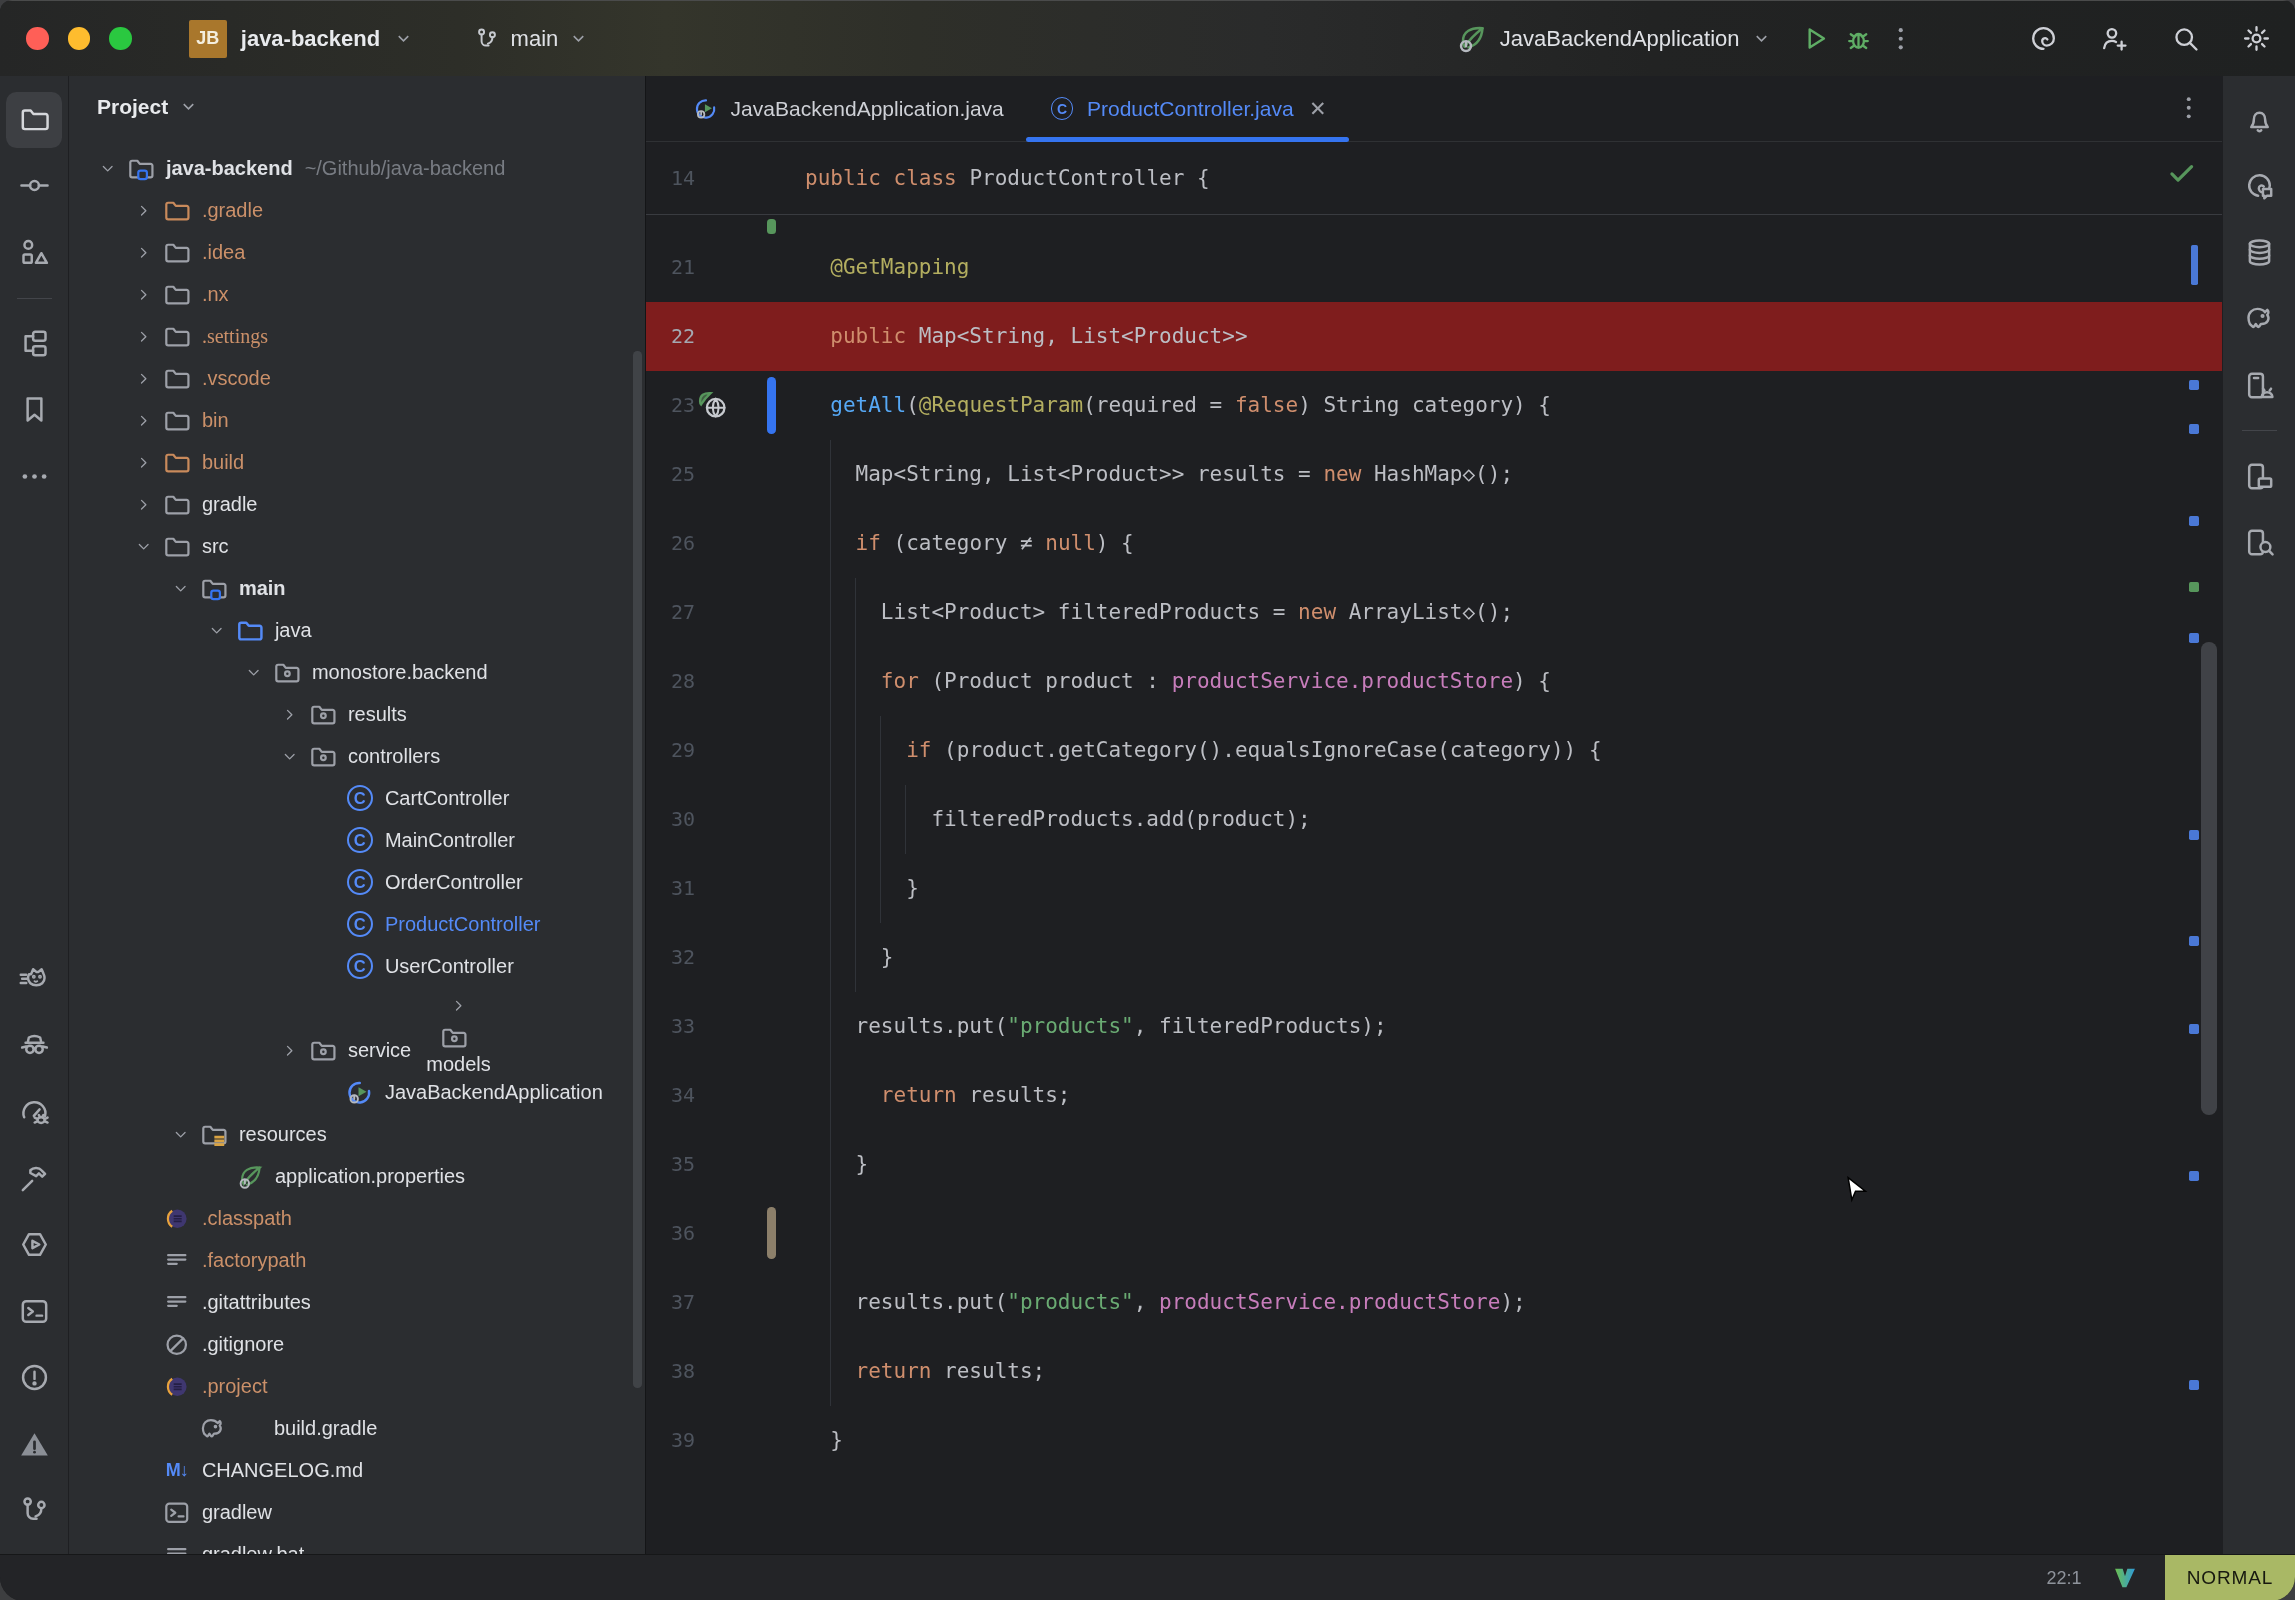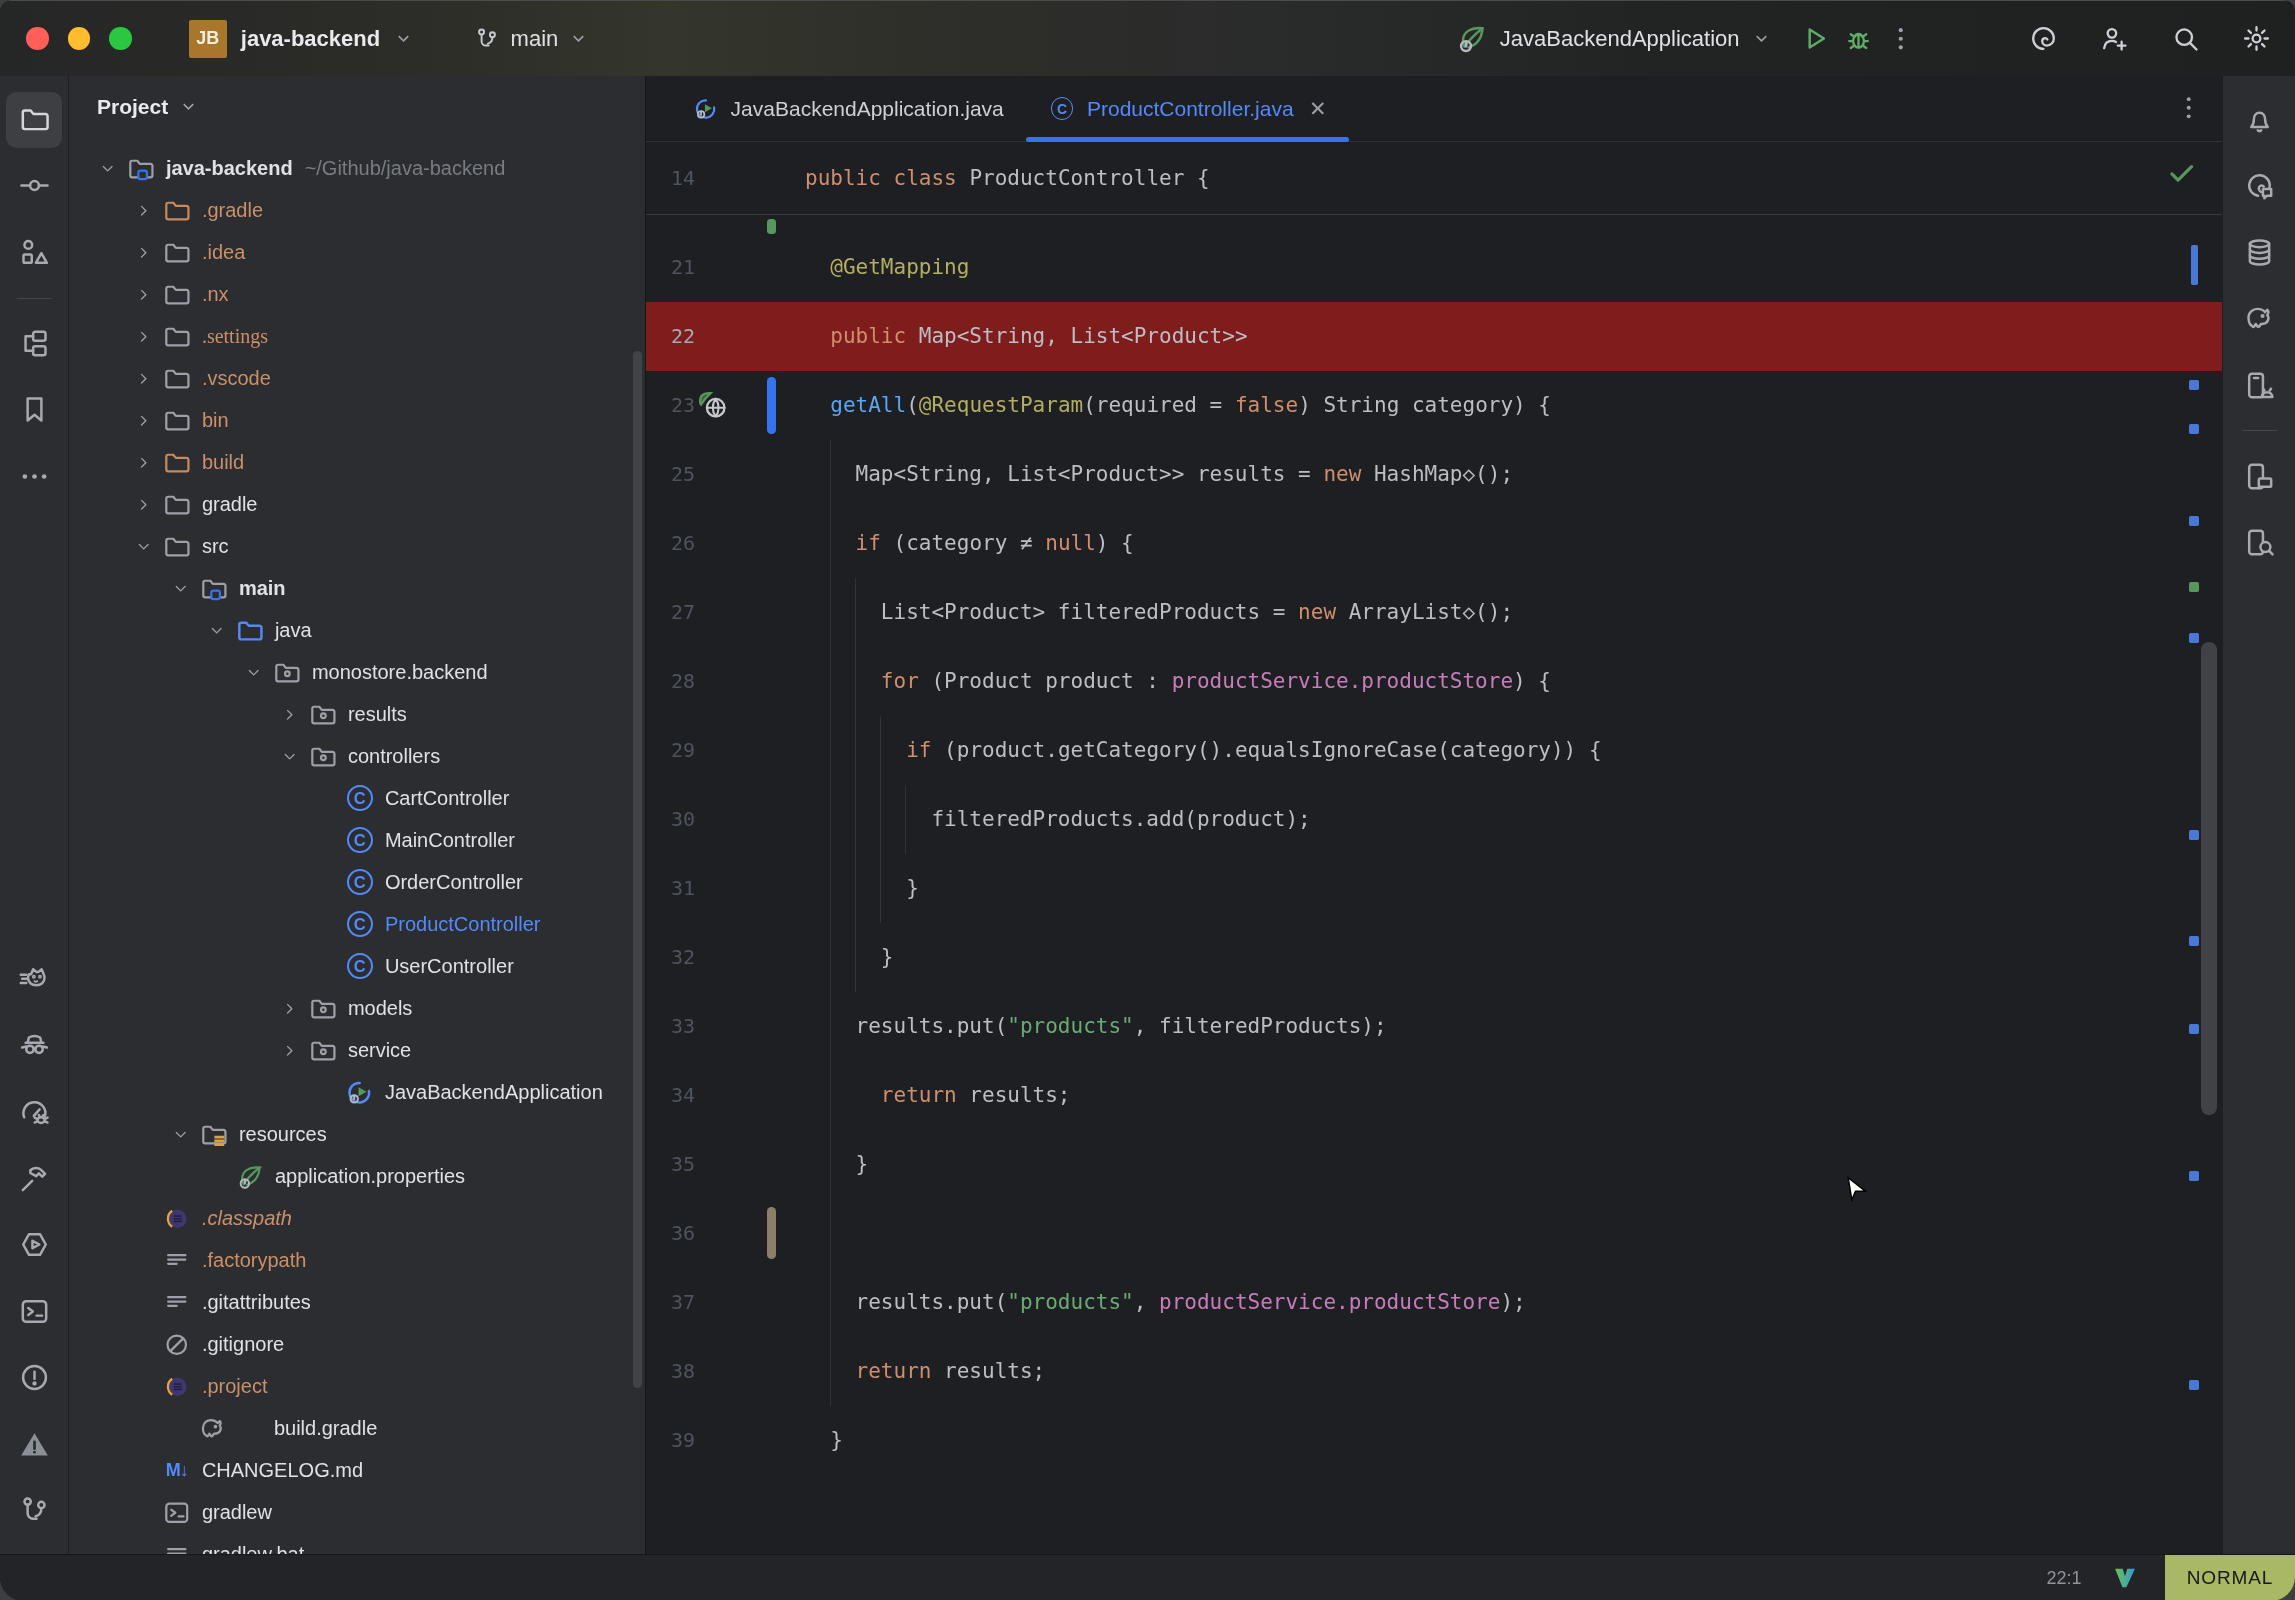--- a/index.html
+++ b/index.html
@@ -525,21 +525,21 @@
             </span>
             <span class="tree-label blue">ProductController</span>
           </div>
           <div class="tree-row" style="padding-left: 240px;">
             <span class="chevslot"></span>
             <span class="tree-ico" style="position:relative">
               <span class="cbadge">C</span>
             </span>
             <span class="tree-label ">UserController</span>
           </div>
-          <div class="tree-row" style="padding-left: 203px;">
+          <div class="tree-row" style="padding-left: 203px; flex-direction: column;">
             <span class="chevslot">
               <svg viewBox="0 0 24 24" fill="none" stroke="currentColor" stroke-width="1.8" stroke-linecap="round" stroke-linejoin="round">
                 <polyline points="9 6 15 12 9 18"></polyline>
               </svg>
             </span>
             <span class="tree-ico" style="position:relative">
               <svg viewBox="0 0 24 24" fill="none" stroke="currentColor" stroke-width="1.8" stroke-linecap="round" stroke-linejoin="round">
                 <path d="M3.5 7a1.5 1.5 0 0 1 1.5-1.5h4.2l2 2.5h8.8A1.5 1.5 0 0 1 21.5 9.6v7.9A1.5 1.5 0 0 1 20 19H5a1.5 1.5 0 0 1-1.5-1.5z"></path>
                 <circle cx="12.5" cy="12.8" r="1.9"></circle>
               </svg>
@@ -593,21 +593,21 @@
             <span class="tree-ico" style="position:relative">
               <svg viewBox="0 0 24 24" fill="none" stroke-linecap="round">
                 <path d="M20 4.5C11.5 3.8 5.8 7 5.8 14c0 1.6.4 2.9 1.2 4C9.3 14.5 13 10 20 4.5z" stroke="#57965c" stroke-width="1.8"></path>
                 <path d="M20 4.5c-.5 7.5-3.6 12-10.2 14" stroke="#57965c" stroke-width="1.8"></path>
                 <circle cx="8" cy="17.5" r="3.4" stroke="#b6bac0" stroke-width="1.6"></circle>
                 <path d="M8 14.9v2.6" stroke="#b6bac0" stroke-width="1.6"></path>
               </svg>
             </span>
             <span class="tree-label ">application.properties</span>
           </div>
-          <div class="tree-row" style="padding-left: 57px; font-style: italic;">
+          <div class="tree-row" style="padding-left: 57px;">
             <span class="chevslot"></span>
             <span class="tree-ico" style="position:relative">
               <svg viewBox="0 0 24 24">
                 <circle cx="12.5" cy="12" r="7.5" fill="#3f3770"></circle>
                 <path d="M8.3 5.5a7.8 7.8 0 0 0 0 13" fill="none" stroke="#e8a33d" stroke-width="1.8"></path>
                 <path d="M9.5 9.8h6.5M9.5 12h6.5M9.5 14.2h6.5" stroke="#241f45" stroke-width="1.4"></path>
               </svg>
             </span>
             <span class="tree-label orange">.classpath</span>
           </div>

